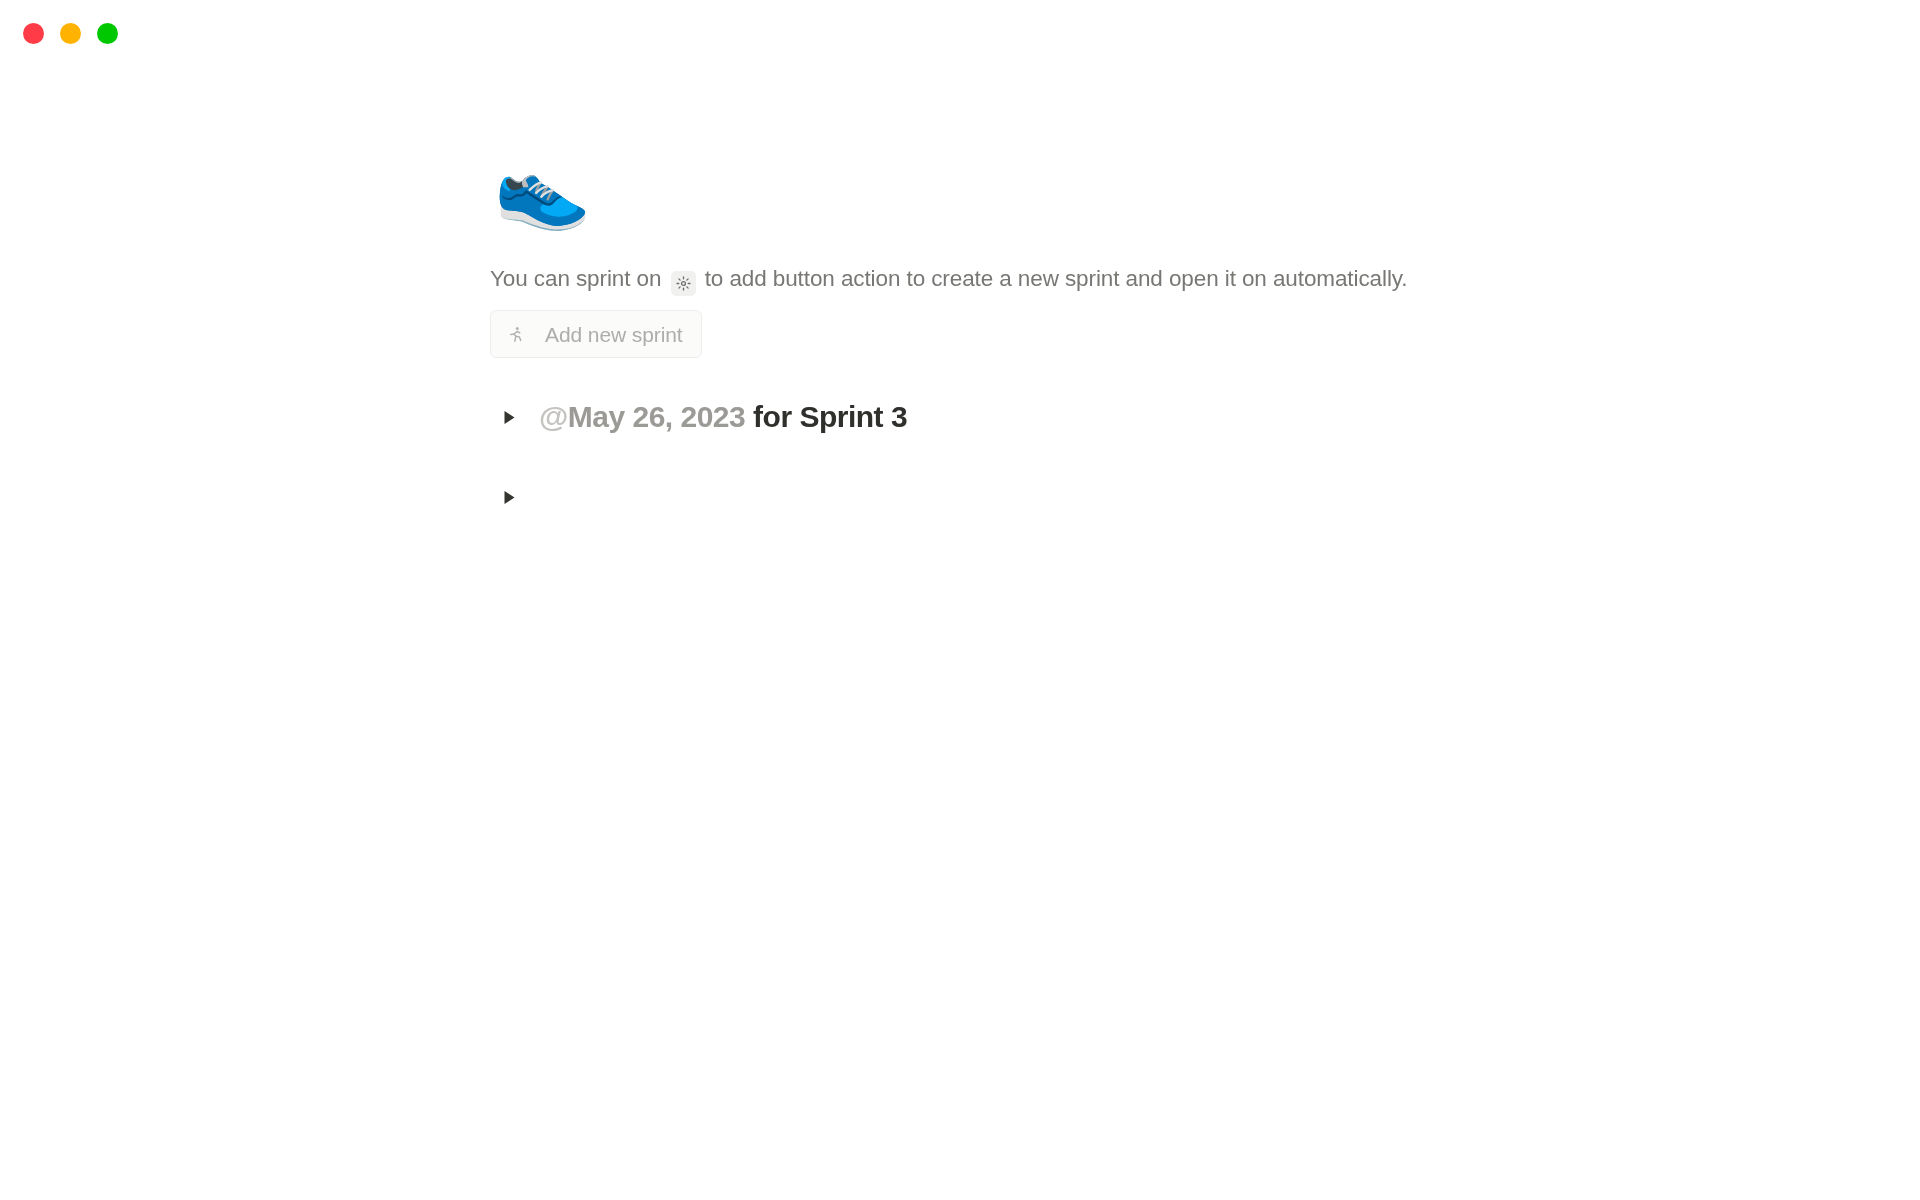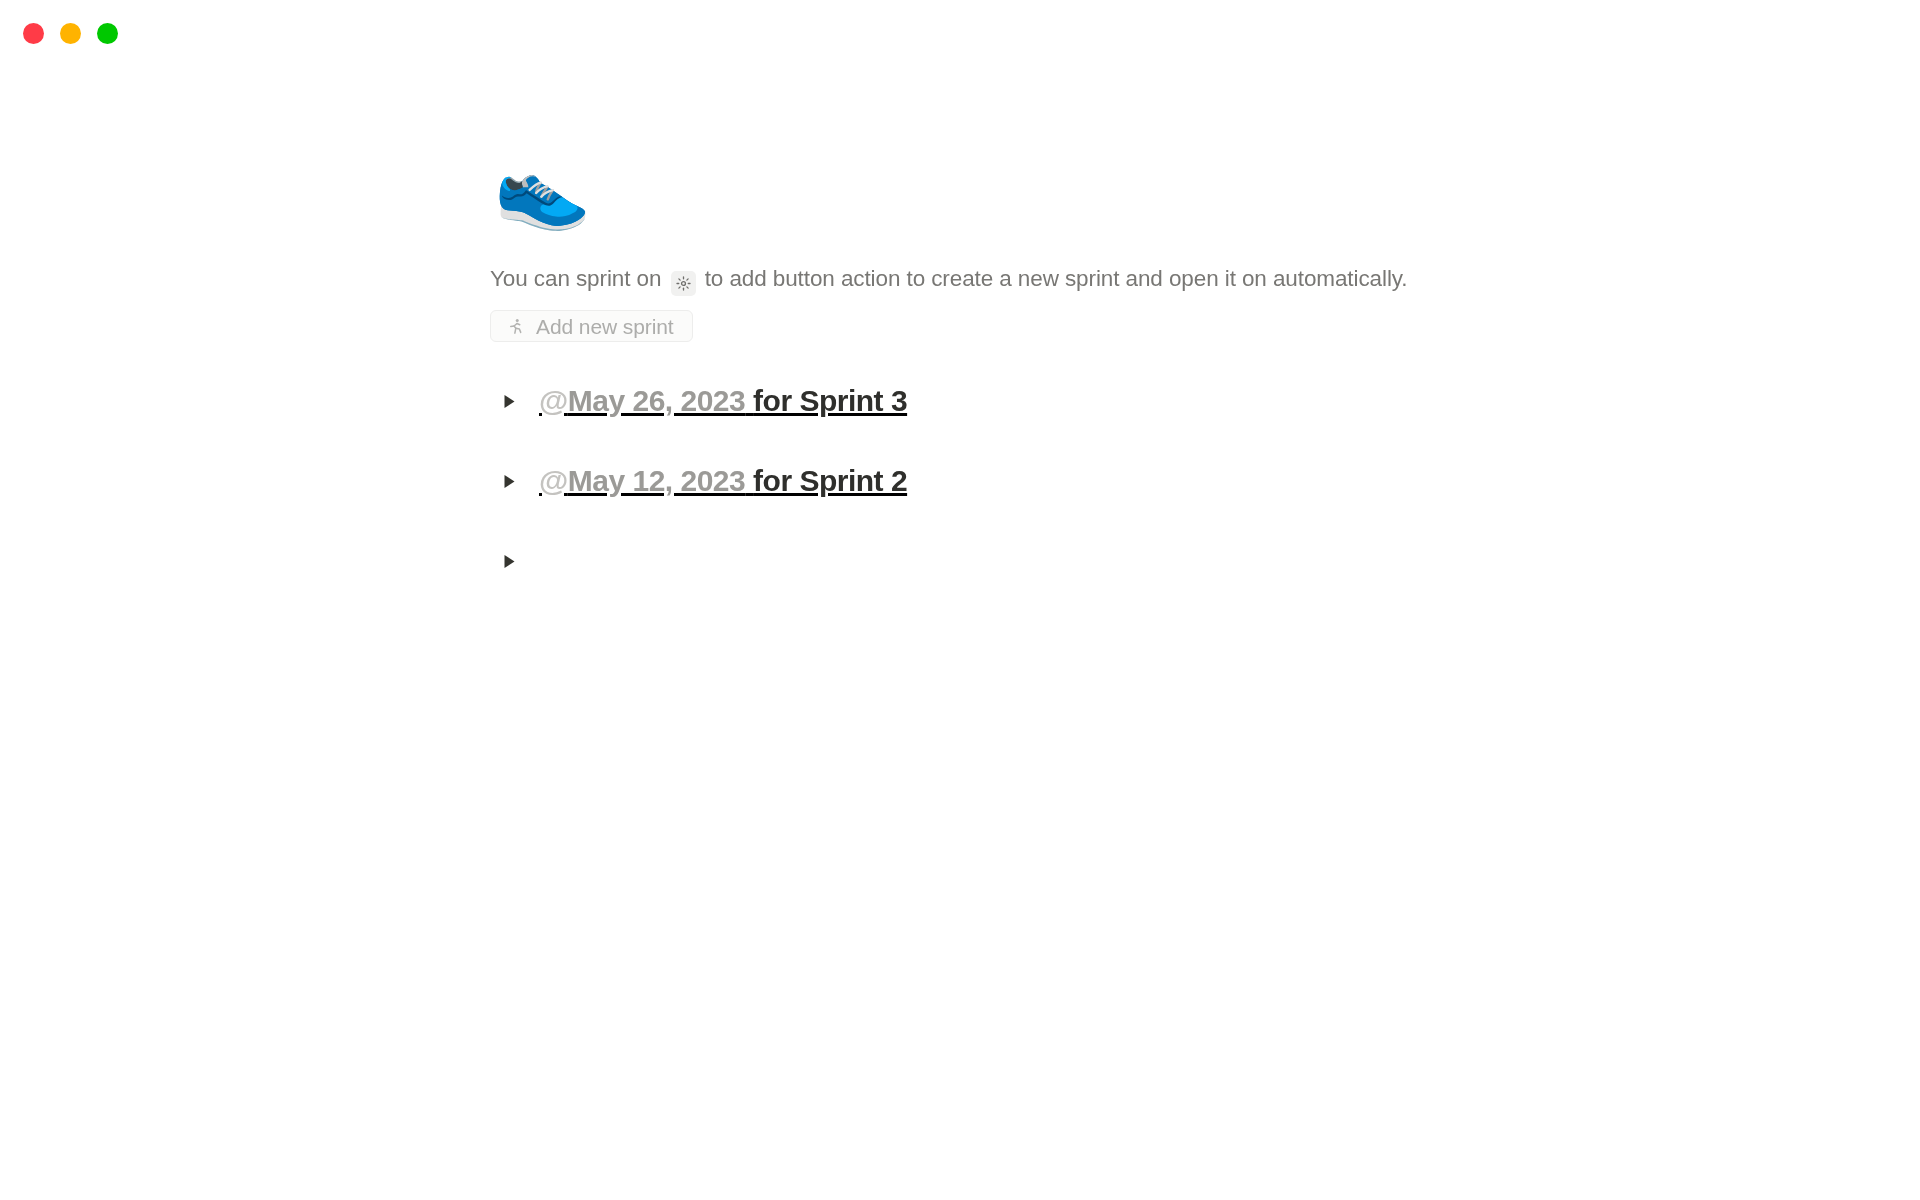--- a/index.html
+++ b/index.html
@@ -97,22 +97,22 @@
     vertical-align: -5px;
     margin: 0 3px;
   }
   .inline-chip svg { display: block; }
 
   
   .add-button {
     margin-top: 14px;
     display: inline-flex;
     align-items: center;
-    gap: 11px;
-    height: 32px;
+    gap: 20px;
+    height: 48px;
     padding: 0 18px 0 14px;
     background: #fbfbfa;
     border: 1px solid #ededec;
     border-radius: 6px;
     cursor: pointer;
     user-select: none;
   }
   .add-button-icon {
     display: flex;
     align-items: center;
@@ -122,21 +122,21 @@
     flex: 0 0 auto;
   }
   .add-button-label {
     font-size: 21px;
     color: #adadab;
     letter-spacing: -0.1px;
     line-height: 1;
   }
 
   
-  .toggle-list { margin-top: 36px; text-decoration: underline; }
+  .toggle-list { margin-top: 36px; }
 
   .toggle-row {
     display: flex;
     align-items: center;
     height: 46px;
     margin-bottom: 34px;
     cursor: pointer;
   }
   .toggle-row:last-child { margin-bottom: 0; }
 
@@ -227,34 +227,24 @@
         <span class="toggle-arrow">
           <svg width="13" height="15" viewBox="0 0 13 15">
               <polygon points="1.5,1 11.5,7.5 1.5,14" fill="#35352f"></polygon>
             </svg>
         </span>
         <span class="toggle-text">
           <span class="mention"><span class="mention-at">@</span><span>May 26, 2023</span></span><span class="sprint-label">&nbsp;</span><span class="sprint-label">for Sprint 3</span>
         </span>
       </div>
 
+
       <div class="toggle-row">
         <span class="toggle-arrow">
           <svg width="13" height="15" viewBox="0 0 13 15">
               <polygon points="1.5,1 11.5,7.5 1.5,14" fill="#35352f"></polygon>
             </svg>
         </span>
-        <span class="toggle-text">
-          <span class="mention"><span class="mention-at">@</span><span>May 12, 2023</span></span><span class="sprint-label">&nbsp;</span><span class="sprint-label">for Sprint 2</span>
-        </span>
-      </div>
-
-      <div class="toggle-row">
-        <span class="toggle-arrow">
-          <svg width="13" height="15" viewBox="0 0 13 15">
-              <polygon points="1.5,1 11.5,7.5 1.5,14" fill="#35352f"></polygon>
-            </svg>
-        </span>
       </div>
 
     </div>
   </div>
 </div>
 
 </body></html>

